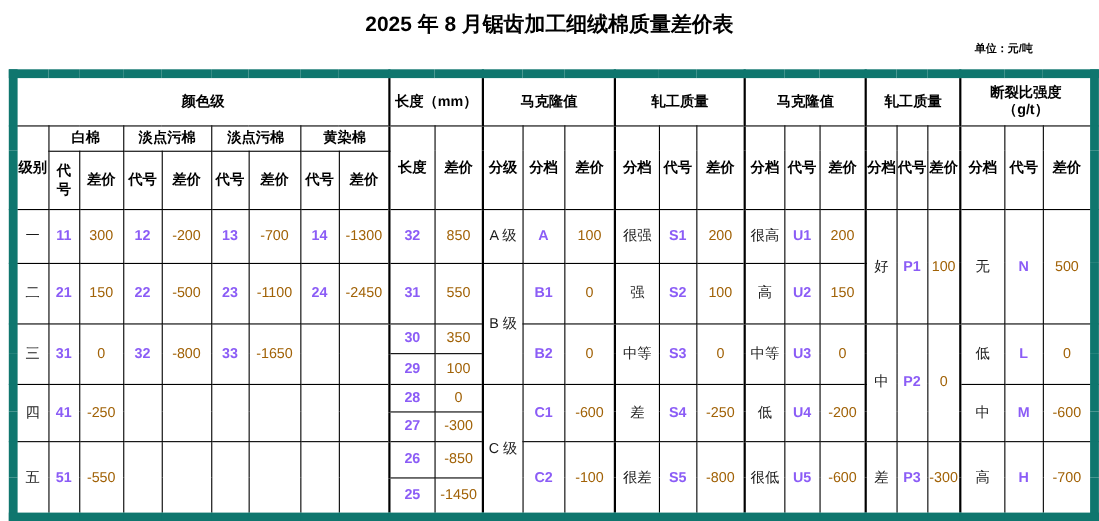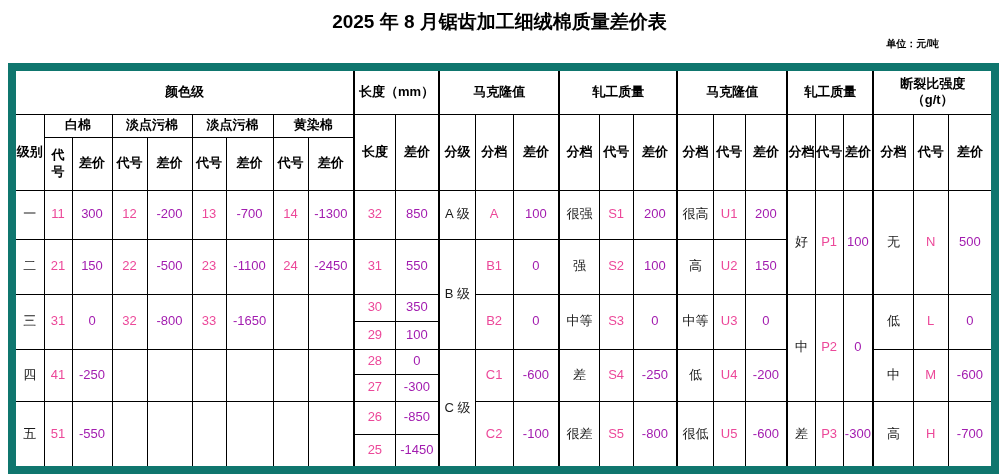--- a/index.html
+++ b/index.html
@@ -22,22 +22,22 @@
     border:8px solid #0f766e;
   }
   th,td{
     border:1px solid #000;text-align:center;vertical-align:middle;
     padding:0;overflow:hidden;font-size:13px;line-height:1.25;
   }
   th{font-weight:bold;}
   .sec{border-left-width:2px;}
   .pw{padding:0 7px;}
   .lv{font-weight:normal;color:#1a1a1a;}
-  .cd{font-weight:normal;color:#ec4899;}
-  .nm{font-weight:normal;color:#a21caf;}
+  .cd{font-weight:bold;color:#8b5cf6;}
+  .nm{font-weight:normal;color:#a16207;}
   tr.h1{height:47px;}
   tr.h2{height:23px;}
   tr.h3{height:53px;}
   tr.r1{height:49px;}
   tr.r2{height:55px;}
   tr.r3{height:27px;}
   tr.r4{height:28px;}
   tr.r5{height:25px;}
   tr.r6{height:27px;}
   tr.r7{height:33px;}

